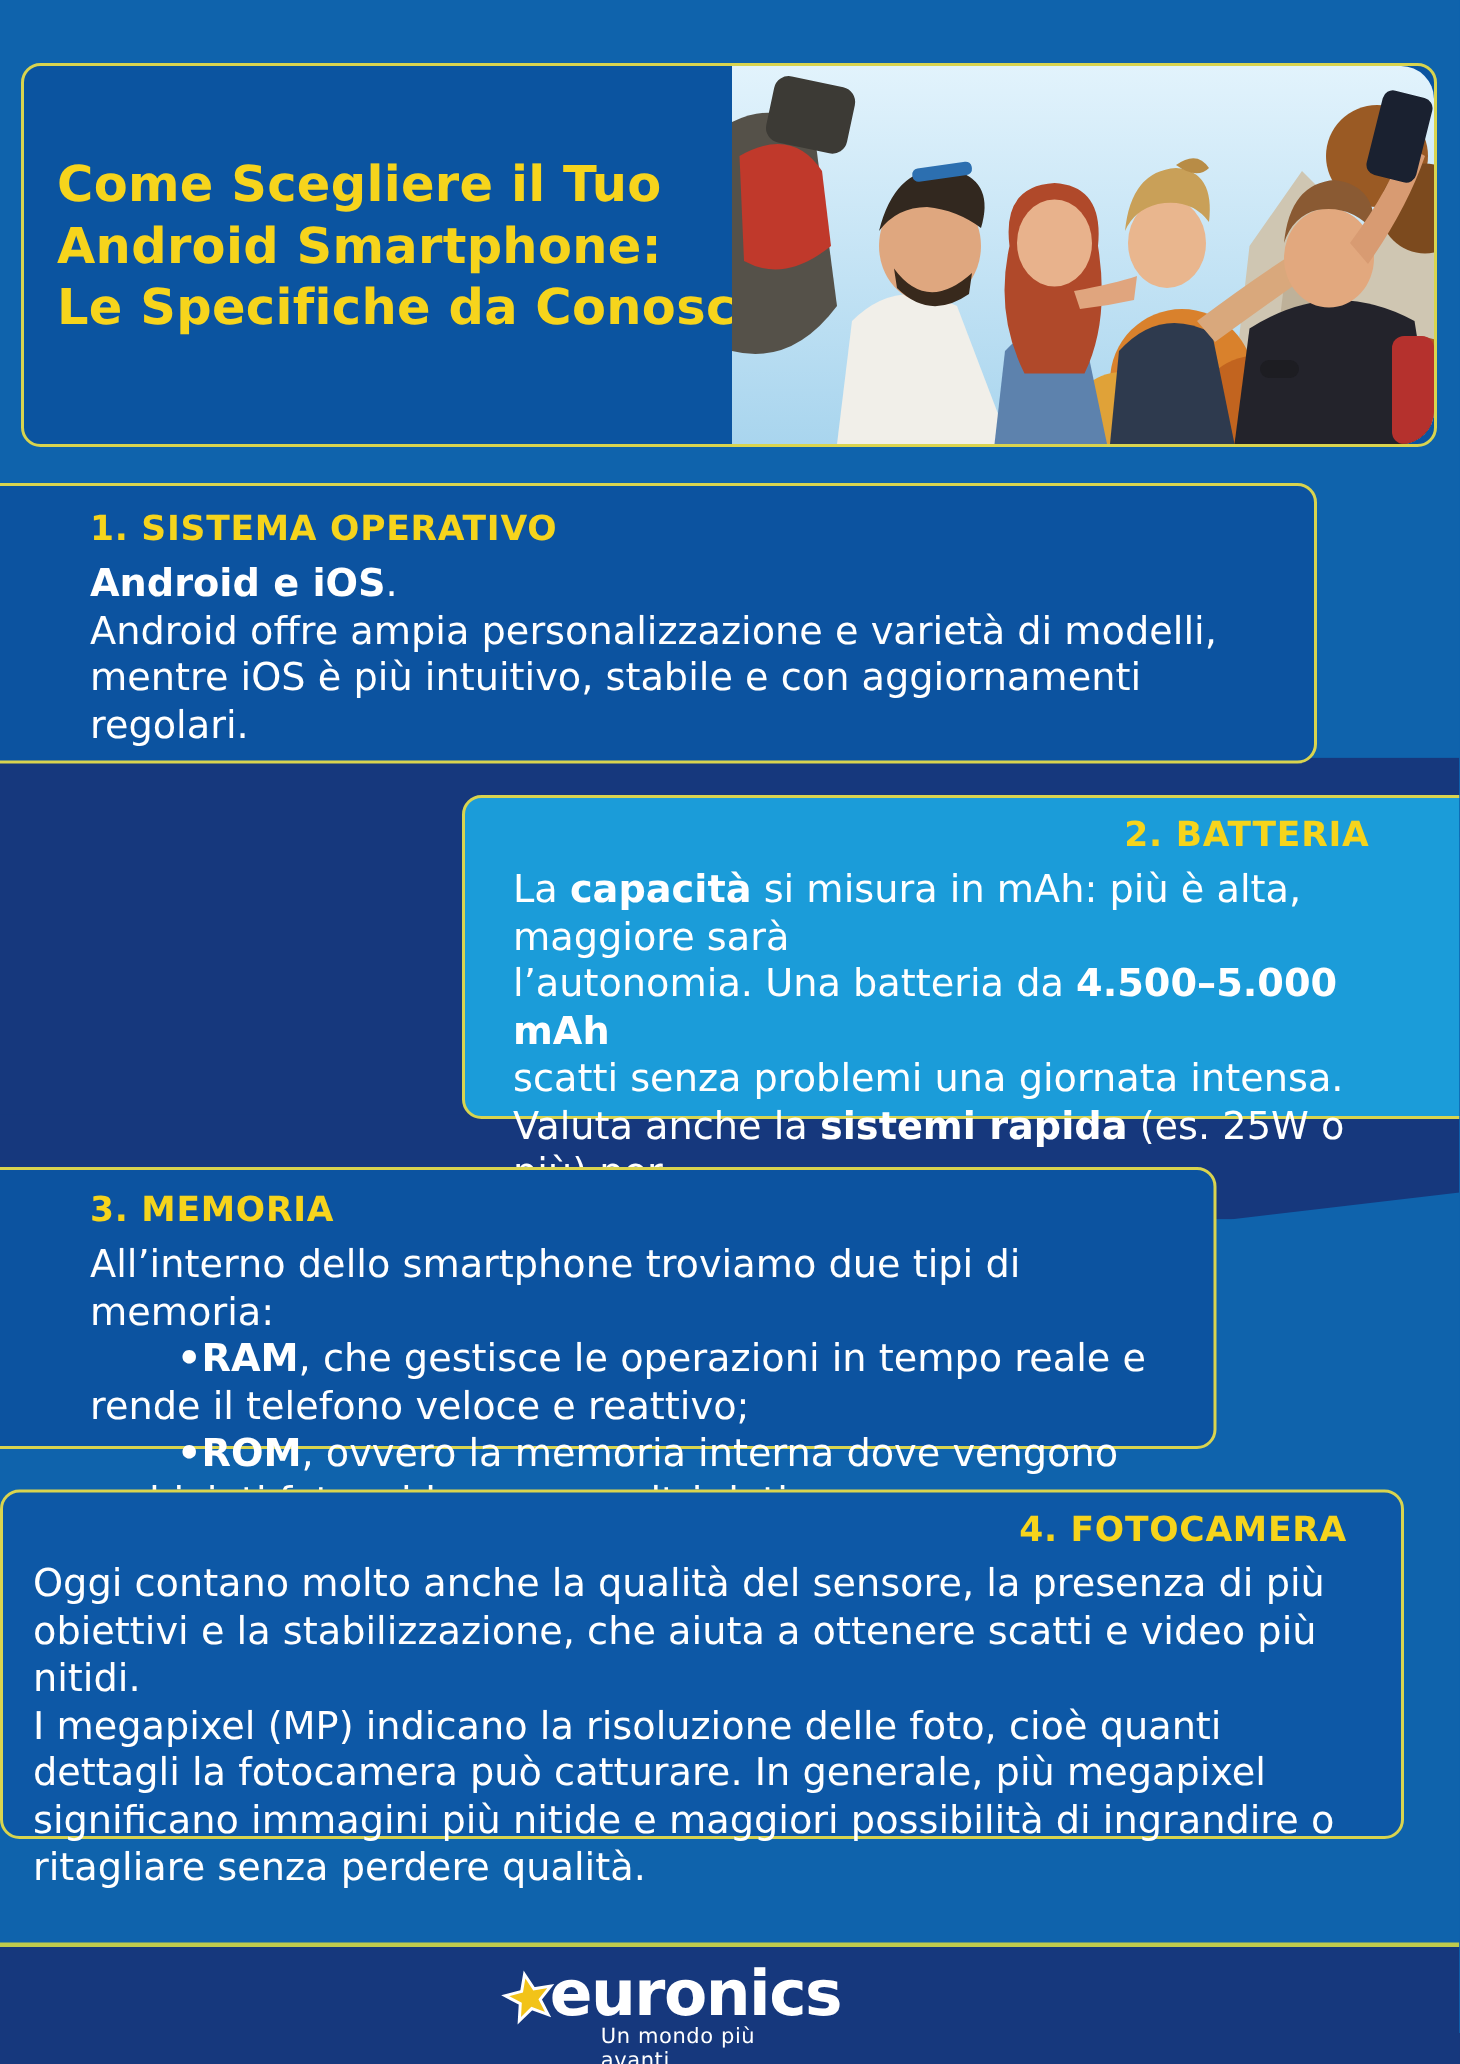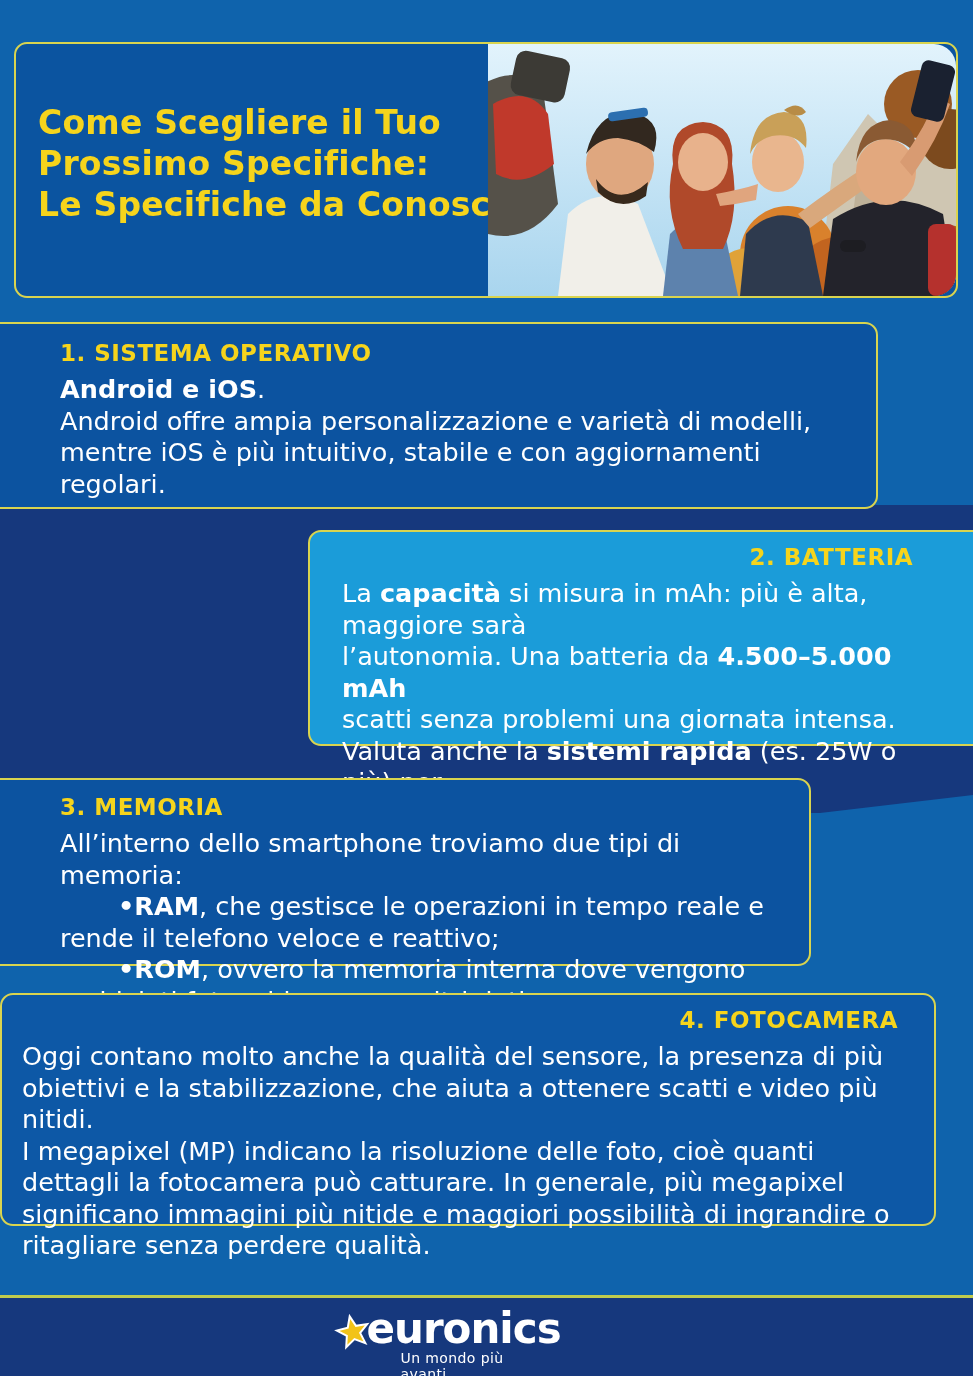--- a/index.html
+++ b/index.html
@@ -63,21 +63,21 @@
 <body>
 
 <div class="page">
 
   <div class="navy1"></div>
   <div class="navy2"></div>
 
   <div class="card header-card">
     <div class="title">
       <div>Come Scegliere il Tuo</div>
-      <div>Prossimo Specifiche:</div>
+      <div>Android Smartphone:</div>
       <div>Le Specifiche da Conoscere</div>
     </div>
     <div class="photo-wrap">
       <svg width="468" height="252" viewBox="0 0 468 252" xmlns="http://www.w3.org/2000/svg">
         <defs>
           <linearGradient id="sky" x1="0" y1="0" x2="0" y2="1">
             <stop offset="0" stop-color="#e2f3fc"></stop>
               <stop offset="1" stop-color="#a9d5ee"></stop>
           </linearGradient>
         </defs>

